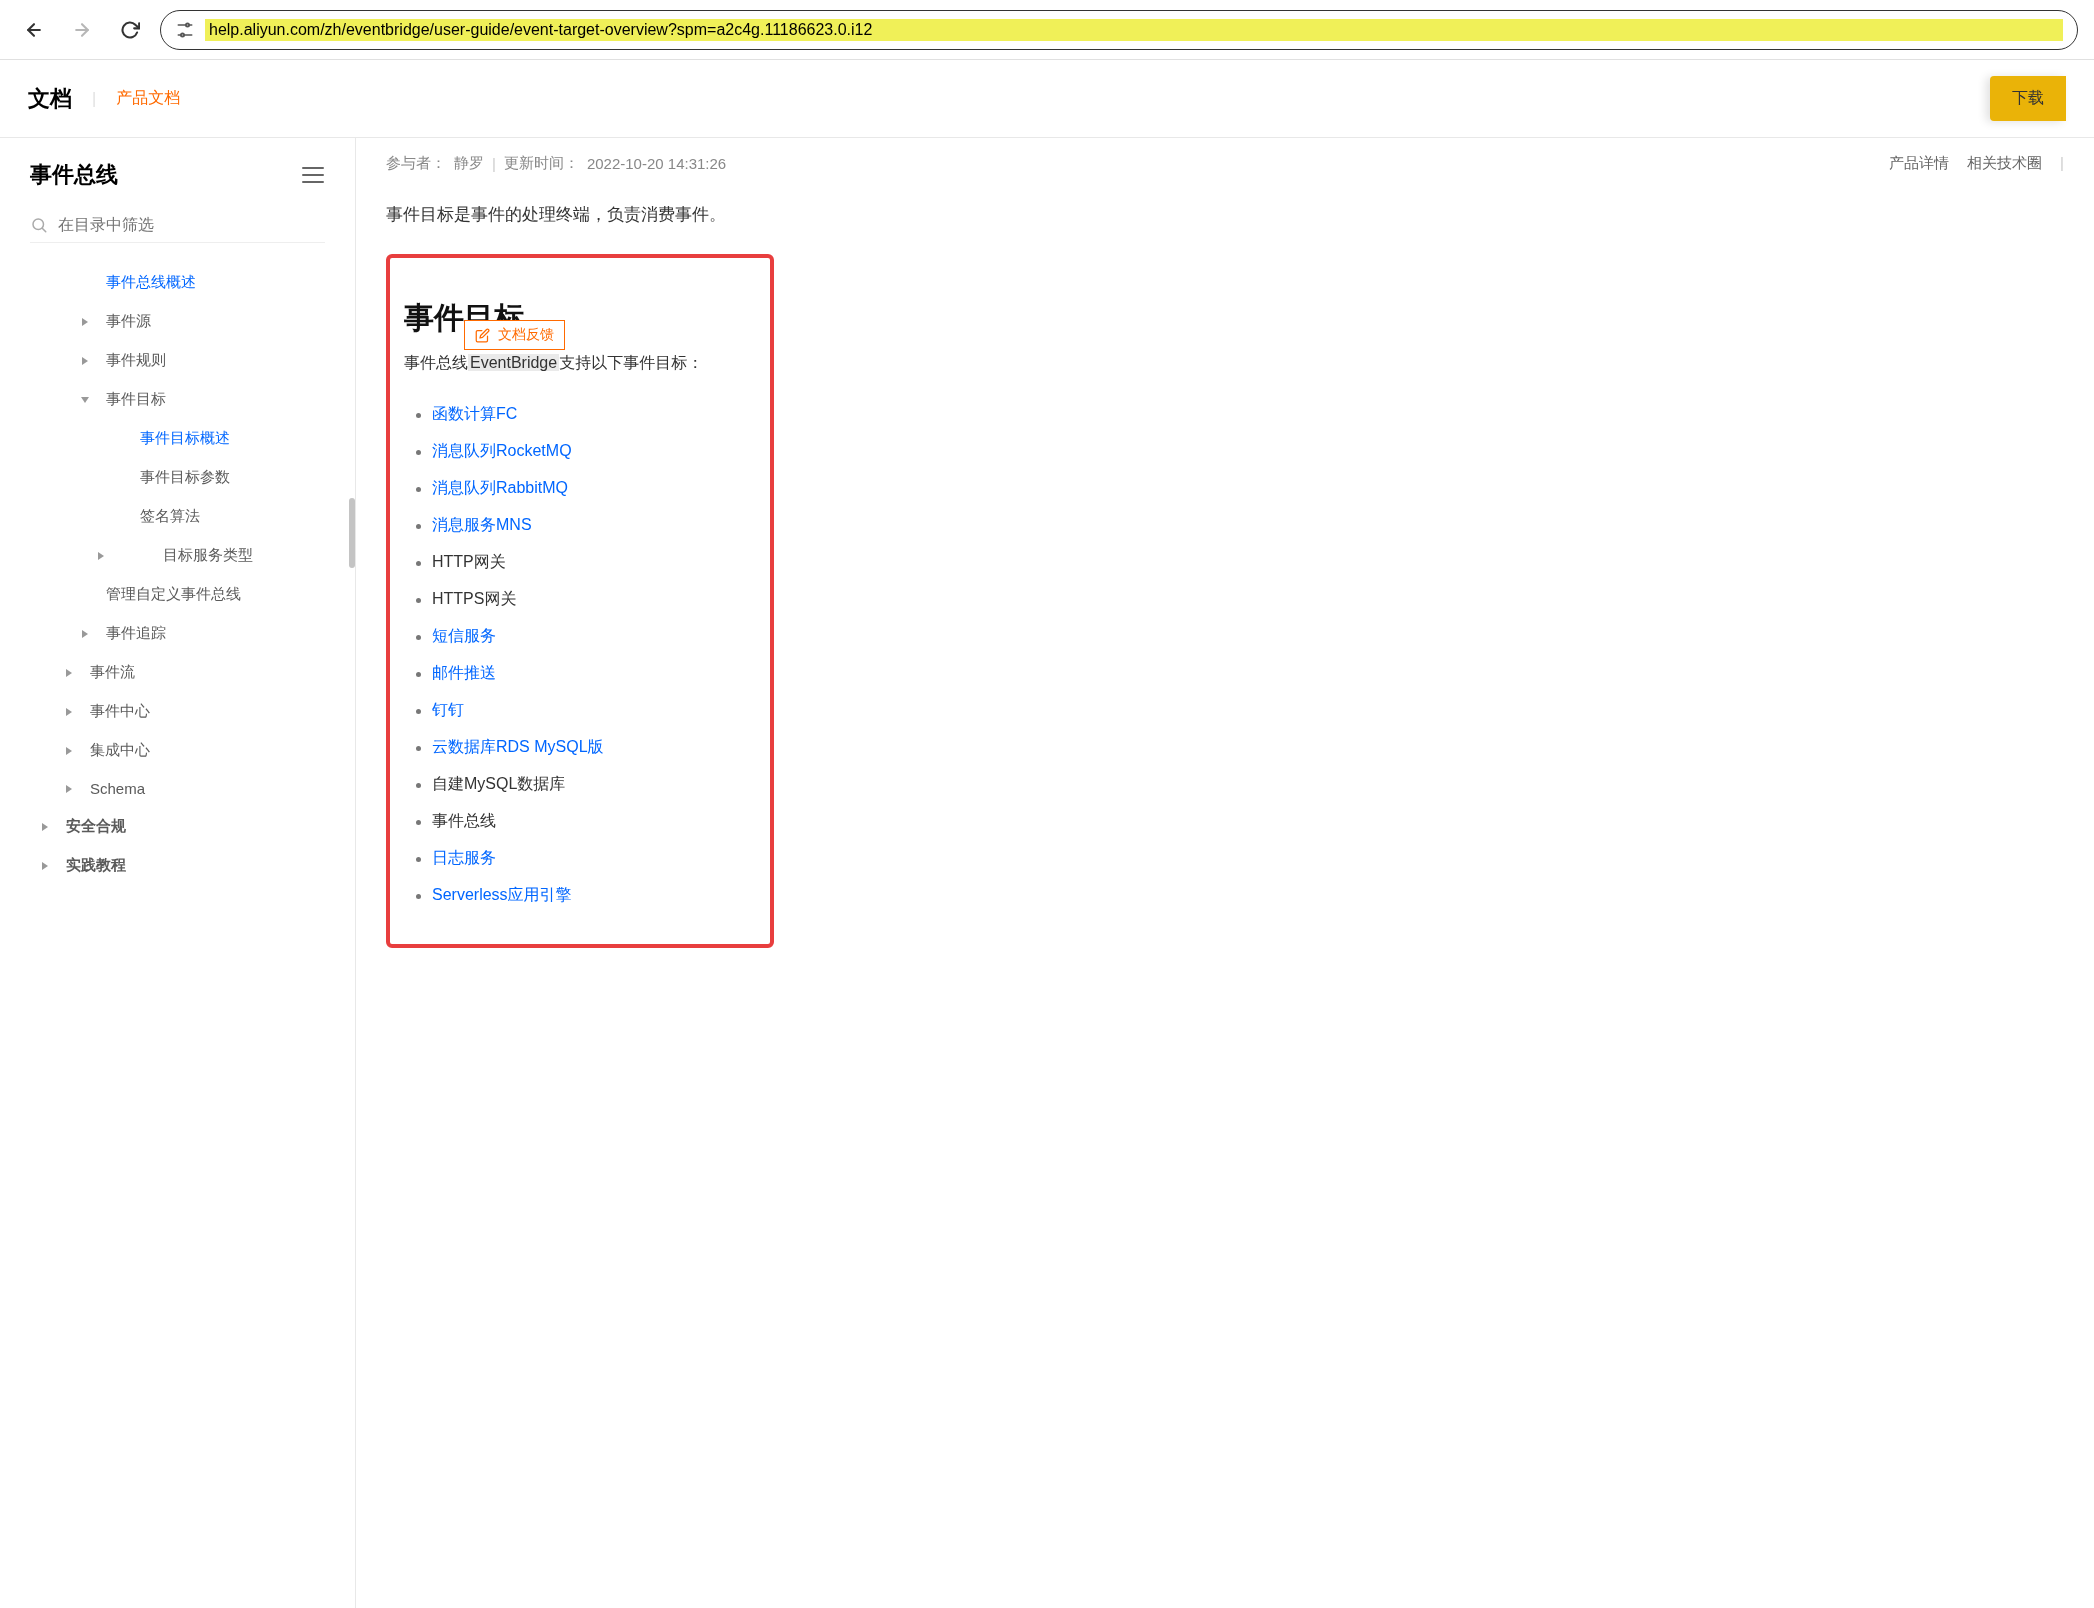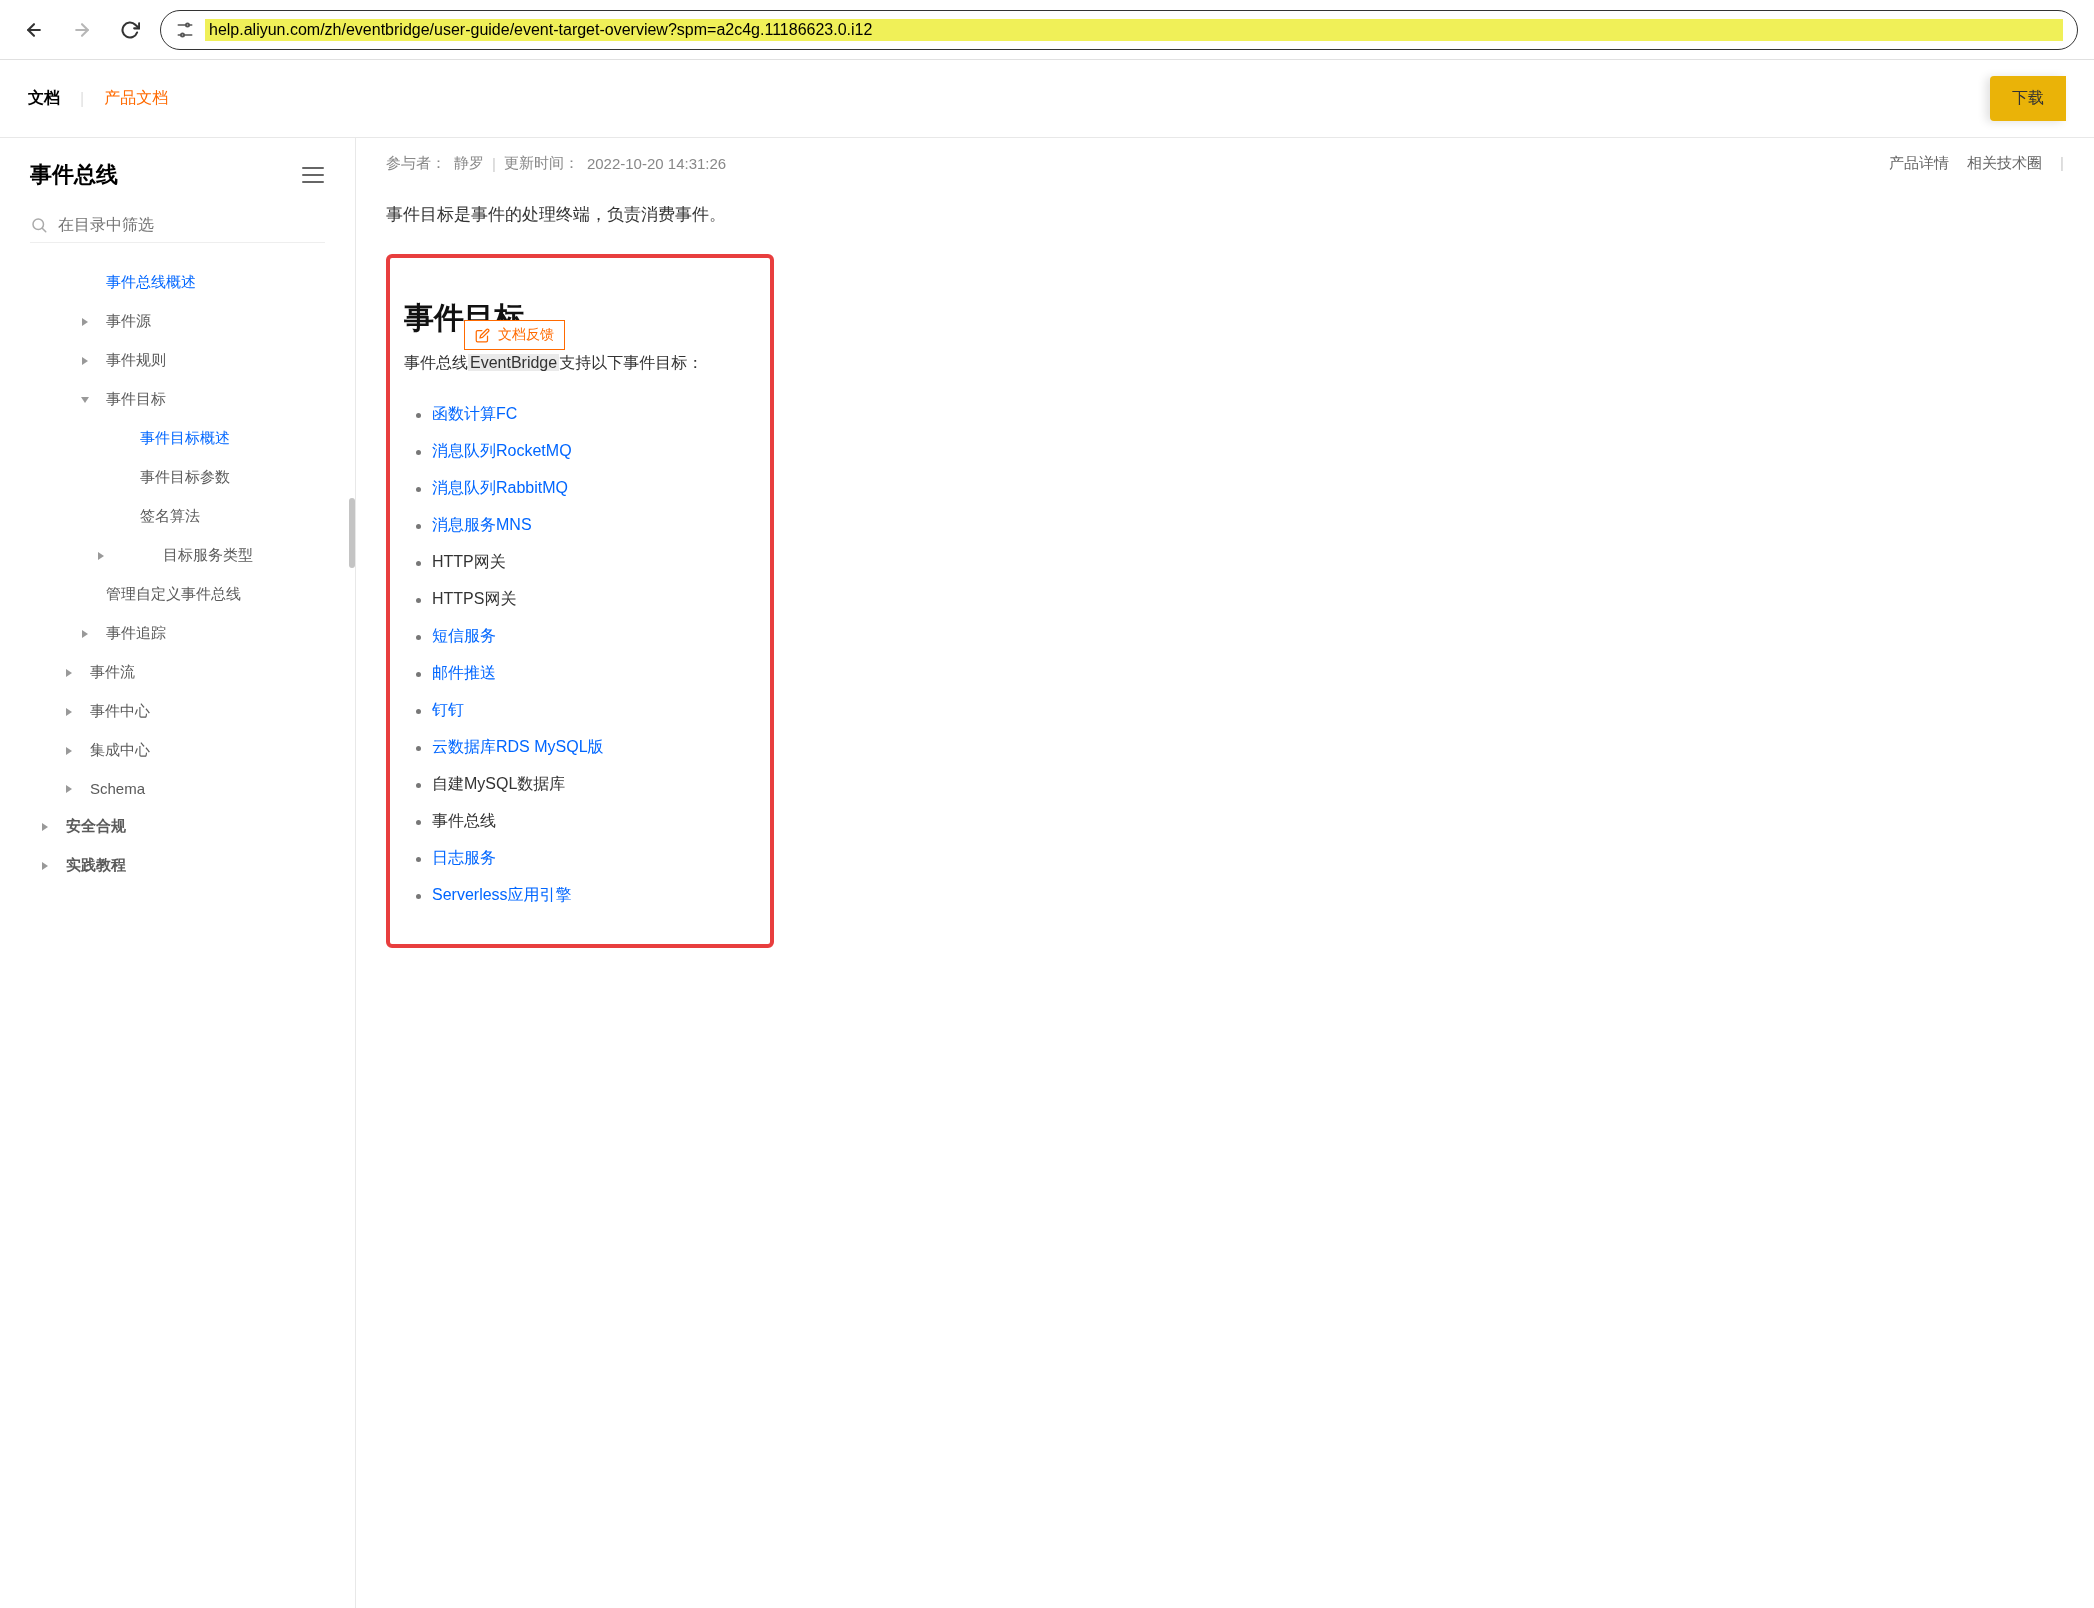--- a/index.html
+++ b/index.html
@@ -7,21 +7,21 @@
     
     
     .browser-chrome { display: flex; align-items: center; padding: 8px 16px; gap: 12px; border-bottom: 1px solid #e0e0e0; height: 60px; }
     .nav-btn { width: 36px; height: 36px; display: flex; align-items: center; justify-content: center; background: none; border: none; cursor: pointer; border-radius: 50%; }
     .url-bar-wrap { flex: 1; display: flex; align-items: center; height: 40px; border: 1px solid #333; border-radius: 22px; padding: 0 14px; gap: 10px; }
     .url-bar { flex: 1; border: none; outline: none; font-size: 16px; background: #f0f058; padding: 2px 4px; }
     .settings-icon { width: 20px; height: 20px; }
     
     
     .header-bar { display: flex; align-items: center; padding: 16px 28px; border-bottom: 1px solid #e8e8e8; }
-    .header-docs { font-size: 16px; font-weight: 600; color: #000; }
+    .header-docs { font-size: 22px; font-weight: 600; color: #000; }
     .header-sep { color: #e0e0e0; margin: 0 20px; }
     .header-product { font-size: 16px; color: #ff6a00; }
     .header-download-wrap { margin-left: auto; }
     .header-download { padding: 12px 22px; font-size: 16px; box-shadow: -4px 1px 10px rgba(0,0,0,0.12); border-radius: 4px 0 0 4px; background: #eab308; }
     
     
     .layout { display: flex; min-height: calc(100vh - 120px); }
     
     
     .sidebar { width: 356px; border-right: 1px solid #e8e8e8; padding: 22px 0 0 0; position: relative; }

